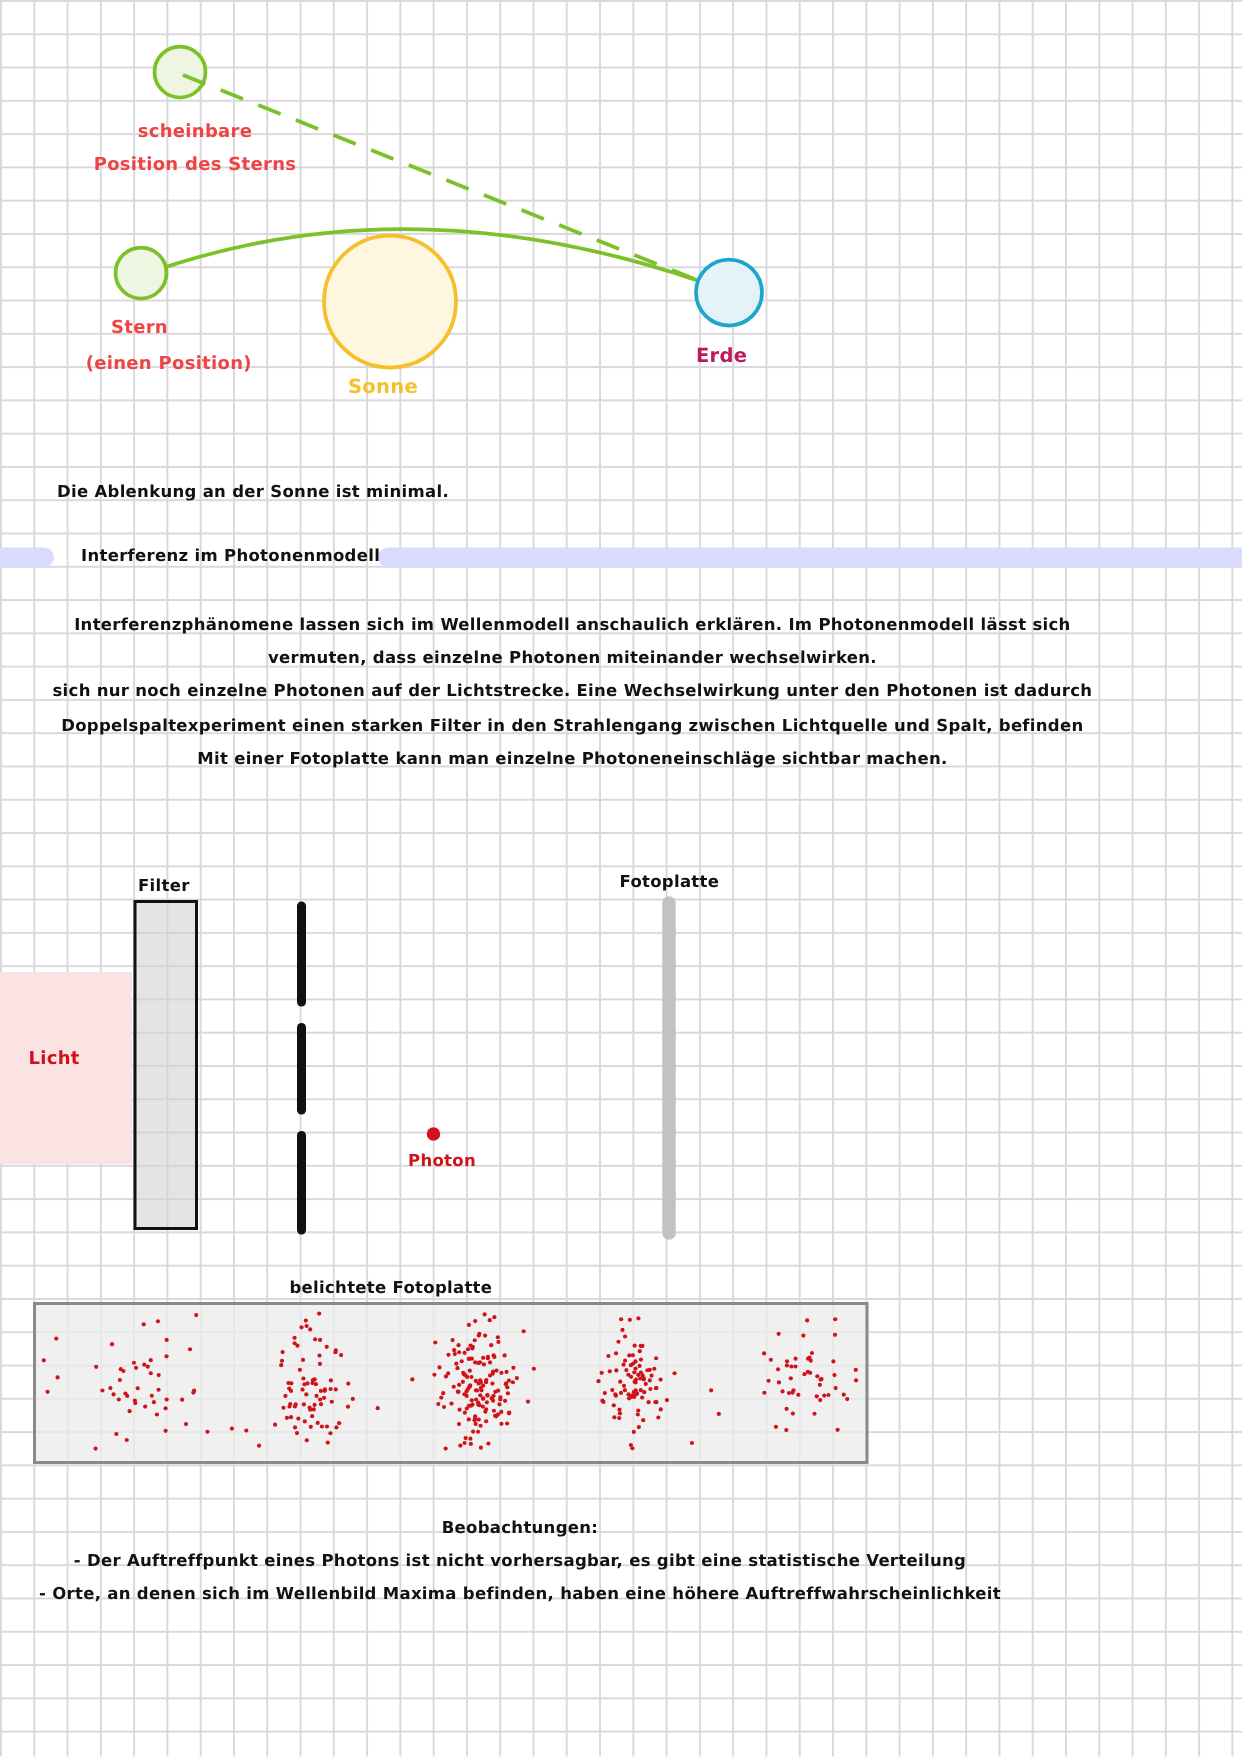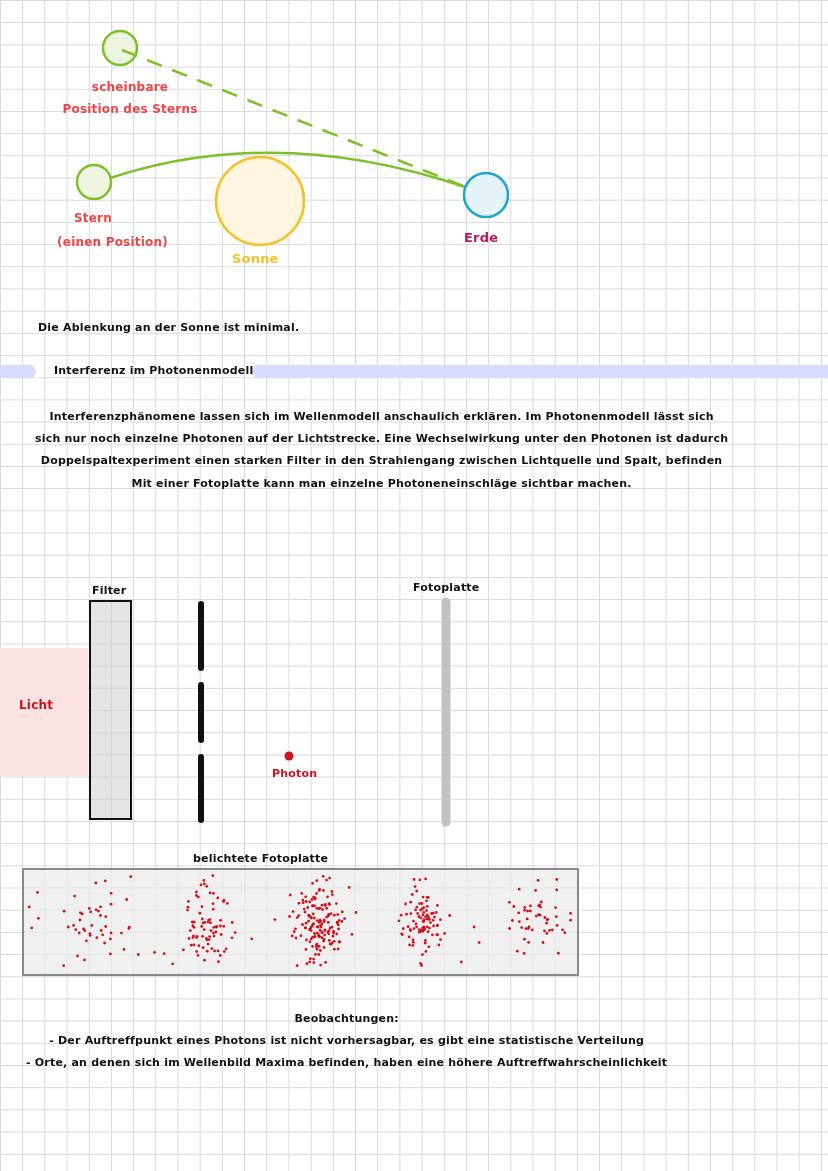--- a/index.html
+++ b/index.html
@@ -49,20 +49,21 @@
 <div class="abs hand" style="left:464px;top:230px;color:#be185d;font-size:13px;">Erde</div>
 
 <div class="abs hand para" style="left:38px;top:317px;">Die Ablenkung an der Sonne ist minimal.</div>
 
 <div class="heading-bar left"></div>
 <div class="heading-bar right"></div>
 <div class="abs hand para" style="left:54px;top:360px;">Interferenz im Photonenmodell</div>
 
 <div class="abs hand para" style="left:35px;top:406px;">
   <div>Interferenzphänomene lassen sich im Wellenmodell anschaulich erklären. Im Photonenmodell lässt sich</div>
+  <div>vermuten, dass einzelne Photonen miteinander wechselwirken.</div>
   <div>sich nur noch einzelne Photonen auf der Lichtstrecke. Eine Wechselwirkung unter den Photonen ist dadurch</div>
   <div>Doppelspaltexperiment einen starken Filter in den Strahlengang zwischen Lichtquelle und Spalt, befinden</div>
   <div>Mit einer Fotoplatte kann man einzelne Photoneneinschläge sichtbar machen.</div>
 </div>
 
 <div class="licht-box"></div>
 <div class="abs hand" style="left:19px;top:698px;color:#d0121a;font-size:12px;">Licht</div>
 
 <div class="abs hand" style="left:92px;top:584px;color:#111;font-size:11px;">Filter</div>
 <div class="filter-box"></div>

